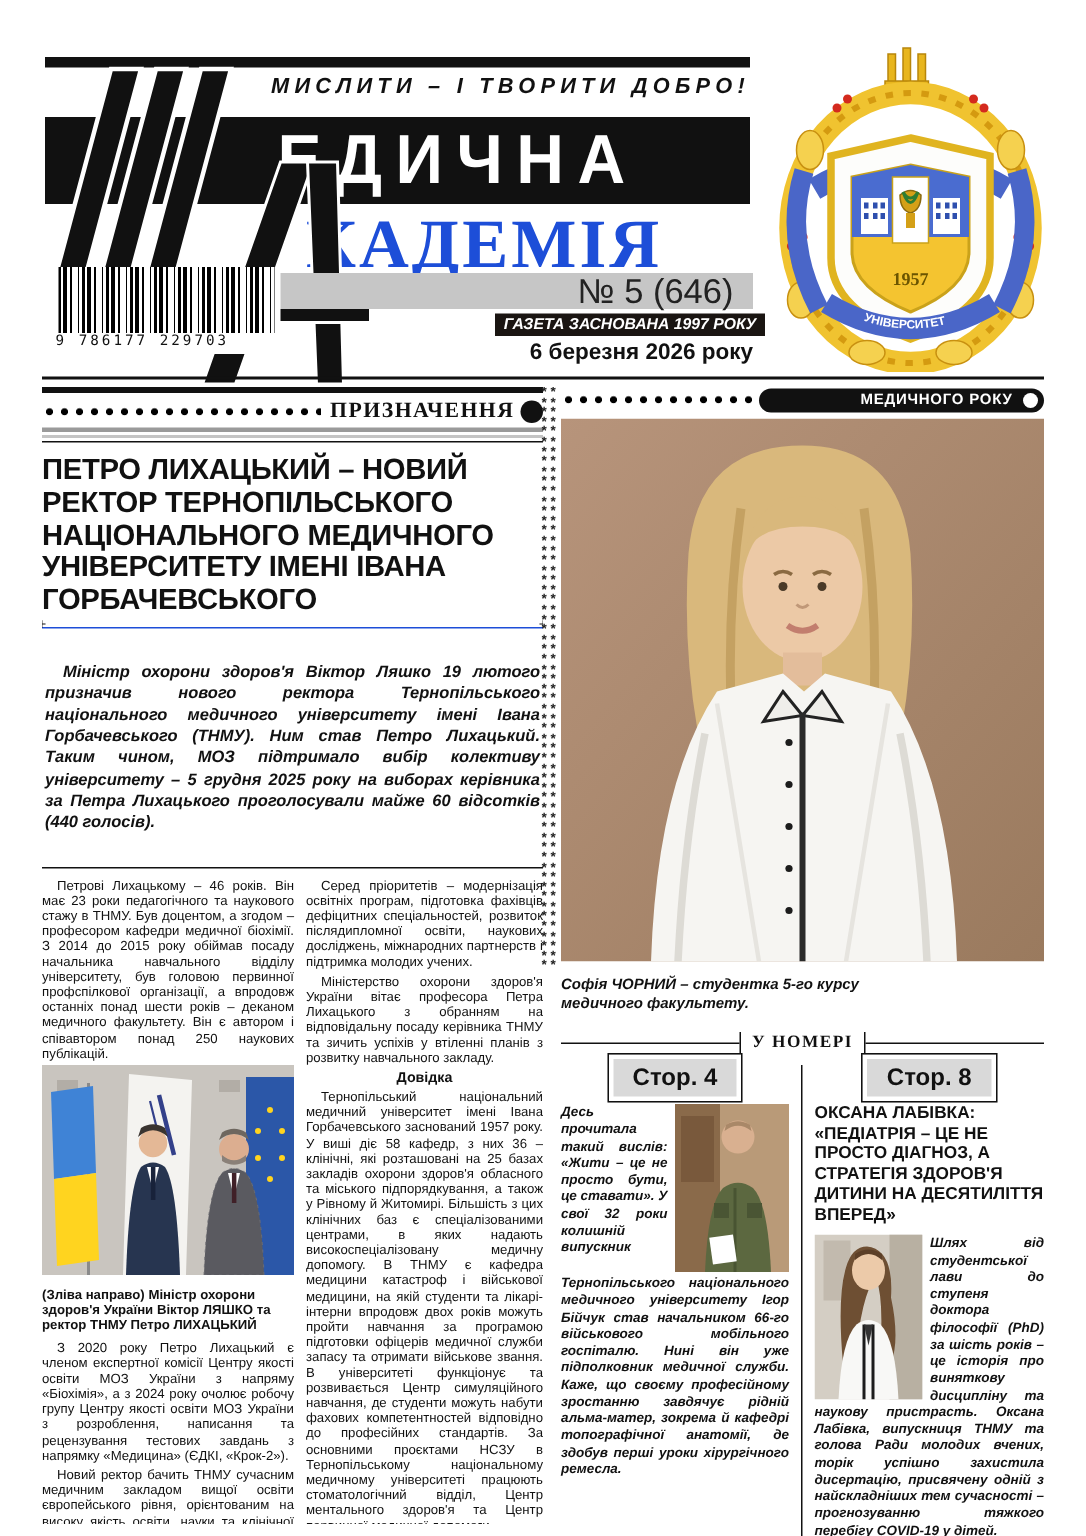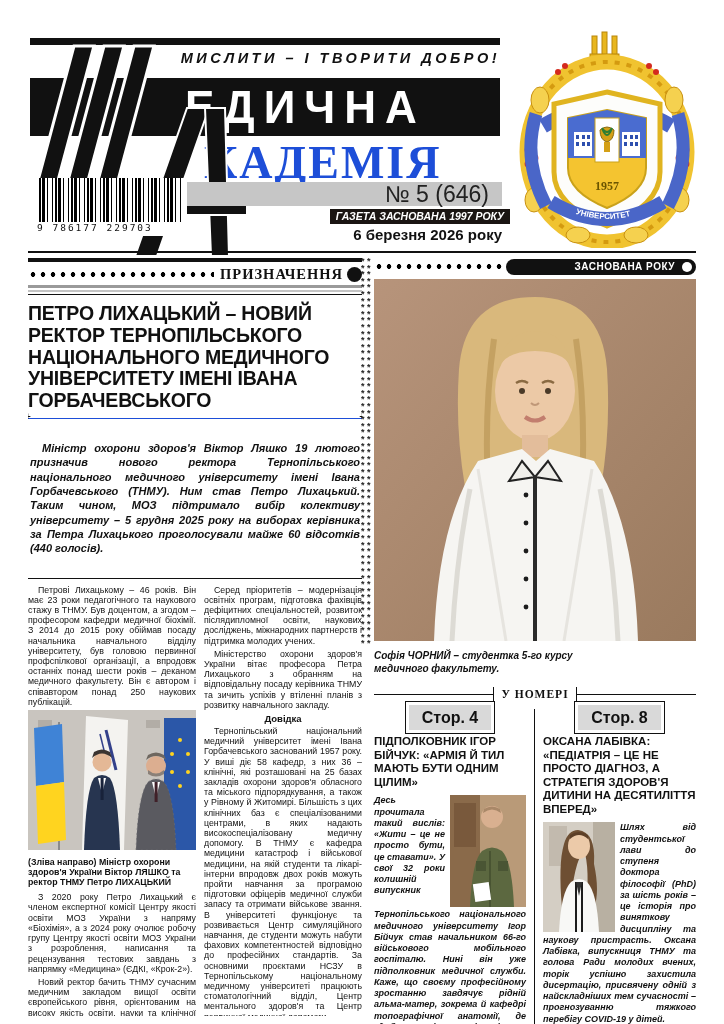--- a/index.html
+++ b/index.html
@@ -272,21 +272,21 @@
     </div>
   </div>
 </div>
 
 <div class="abs" id="starsep">* * * * * * * * * * * * * * * * * * * * * * * * * * * * * * * * * * * * * * * * * * * * * * * * * * * * * * * * * * * * * * * * * * * * * * * * * * * * * * * * * * * * * * * * * * * * * * * * * * * * * * * * * * * * * * * * * * * * * * </div>
 
 <div class="abs" id="rightcol">
   <div class="pillrow">
     <div class="dots"></div>
     <div class="pill">
-      <span>ЗАСНОВАНА РОКУ</span>
+      <span>МЕДИЧНОГО РОКУ</span>
       <span class="wdot"></span>
     </div>
   </div>
 
   <svg id="bigphoto" width="322" height="362" viewBox="0 0 322 362">
     <defs>
       <linearGradient id="pg" x1="0" y1="0" x2="1" y2="1">
         <stop offset="0" stop-color="#b7947b"></stop>
           <stop offset="1" stop-color="#9a7a5e"></stop>
       </linearGradient>
@@ -325,21 +325,20 @@
 
   <div id="innumrow">
     <div class="hline"></div>
     <div id="innum-label">У НОМЕРІ</div>
     <div class="hline"></div>
   </div>
 
   <div id="subcols">
     <div class="subcol">
       <div class="pagebox-c"><span class="pagebox">Стор. 4</span></div>
-      <div class="subhead">ПІДПОЛКОВНИК ІГОР БІЙЧУК: «АРМІЯ Й ТИЛ МАЮТЬ БУТИ ОДНИМ ЦІЛИМ»</div>
       <div class="subtxt">
         <svg class="fl-r" width="76" height="112" viewBox="0 0 76 112">
           <rect width="76" height="112" fill="#b99a78"></rect>
           <rect x="0" y="0" width="30" height="112" fill="#8a6a4a"></rect>
           <rect x="4" y="8" width="22" height="44" fill="#79593c"></rect>
           <circle cx="42" cy="22" r="11" fill="#d9b090"></circle>
           <path d="M33,18 q9,-7 18,0 l-1,-4 q-8,-5 -16,0 Z" fill="#a98868"></path>
           <path d="M20,112 q2,-46 12,-56 q10,-7 20,0 q10,10 12,56 Z" fill="#5c6840"></path>
           <path d="M40,56 l0,56" stroke="#495432" stroke-width="2"></path>
           <rect x="26" y="66" width="10" height="10" fill="#4a5534"></rect>

